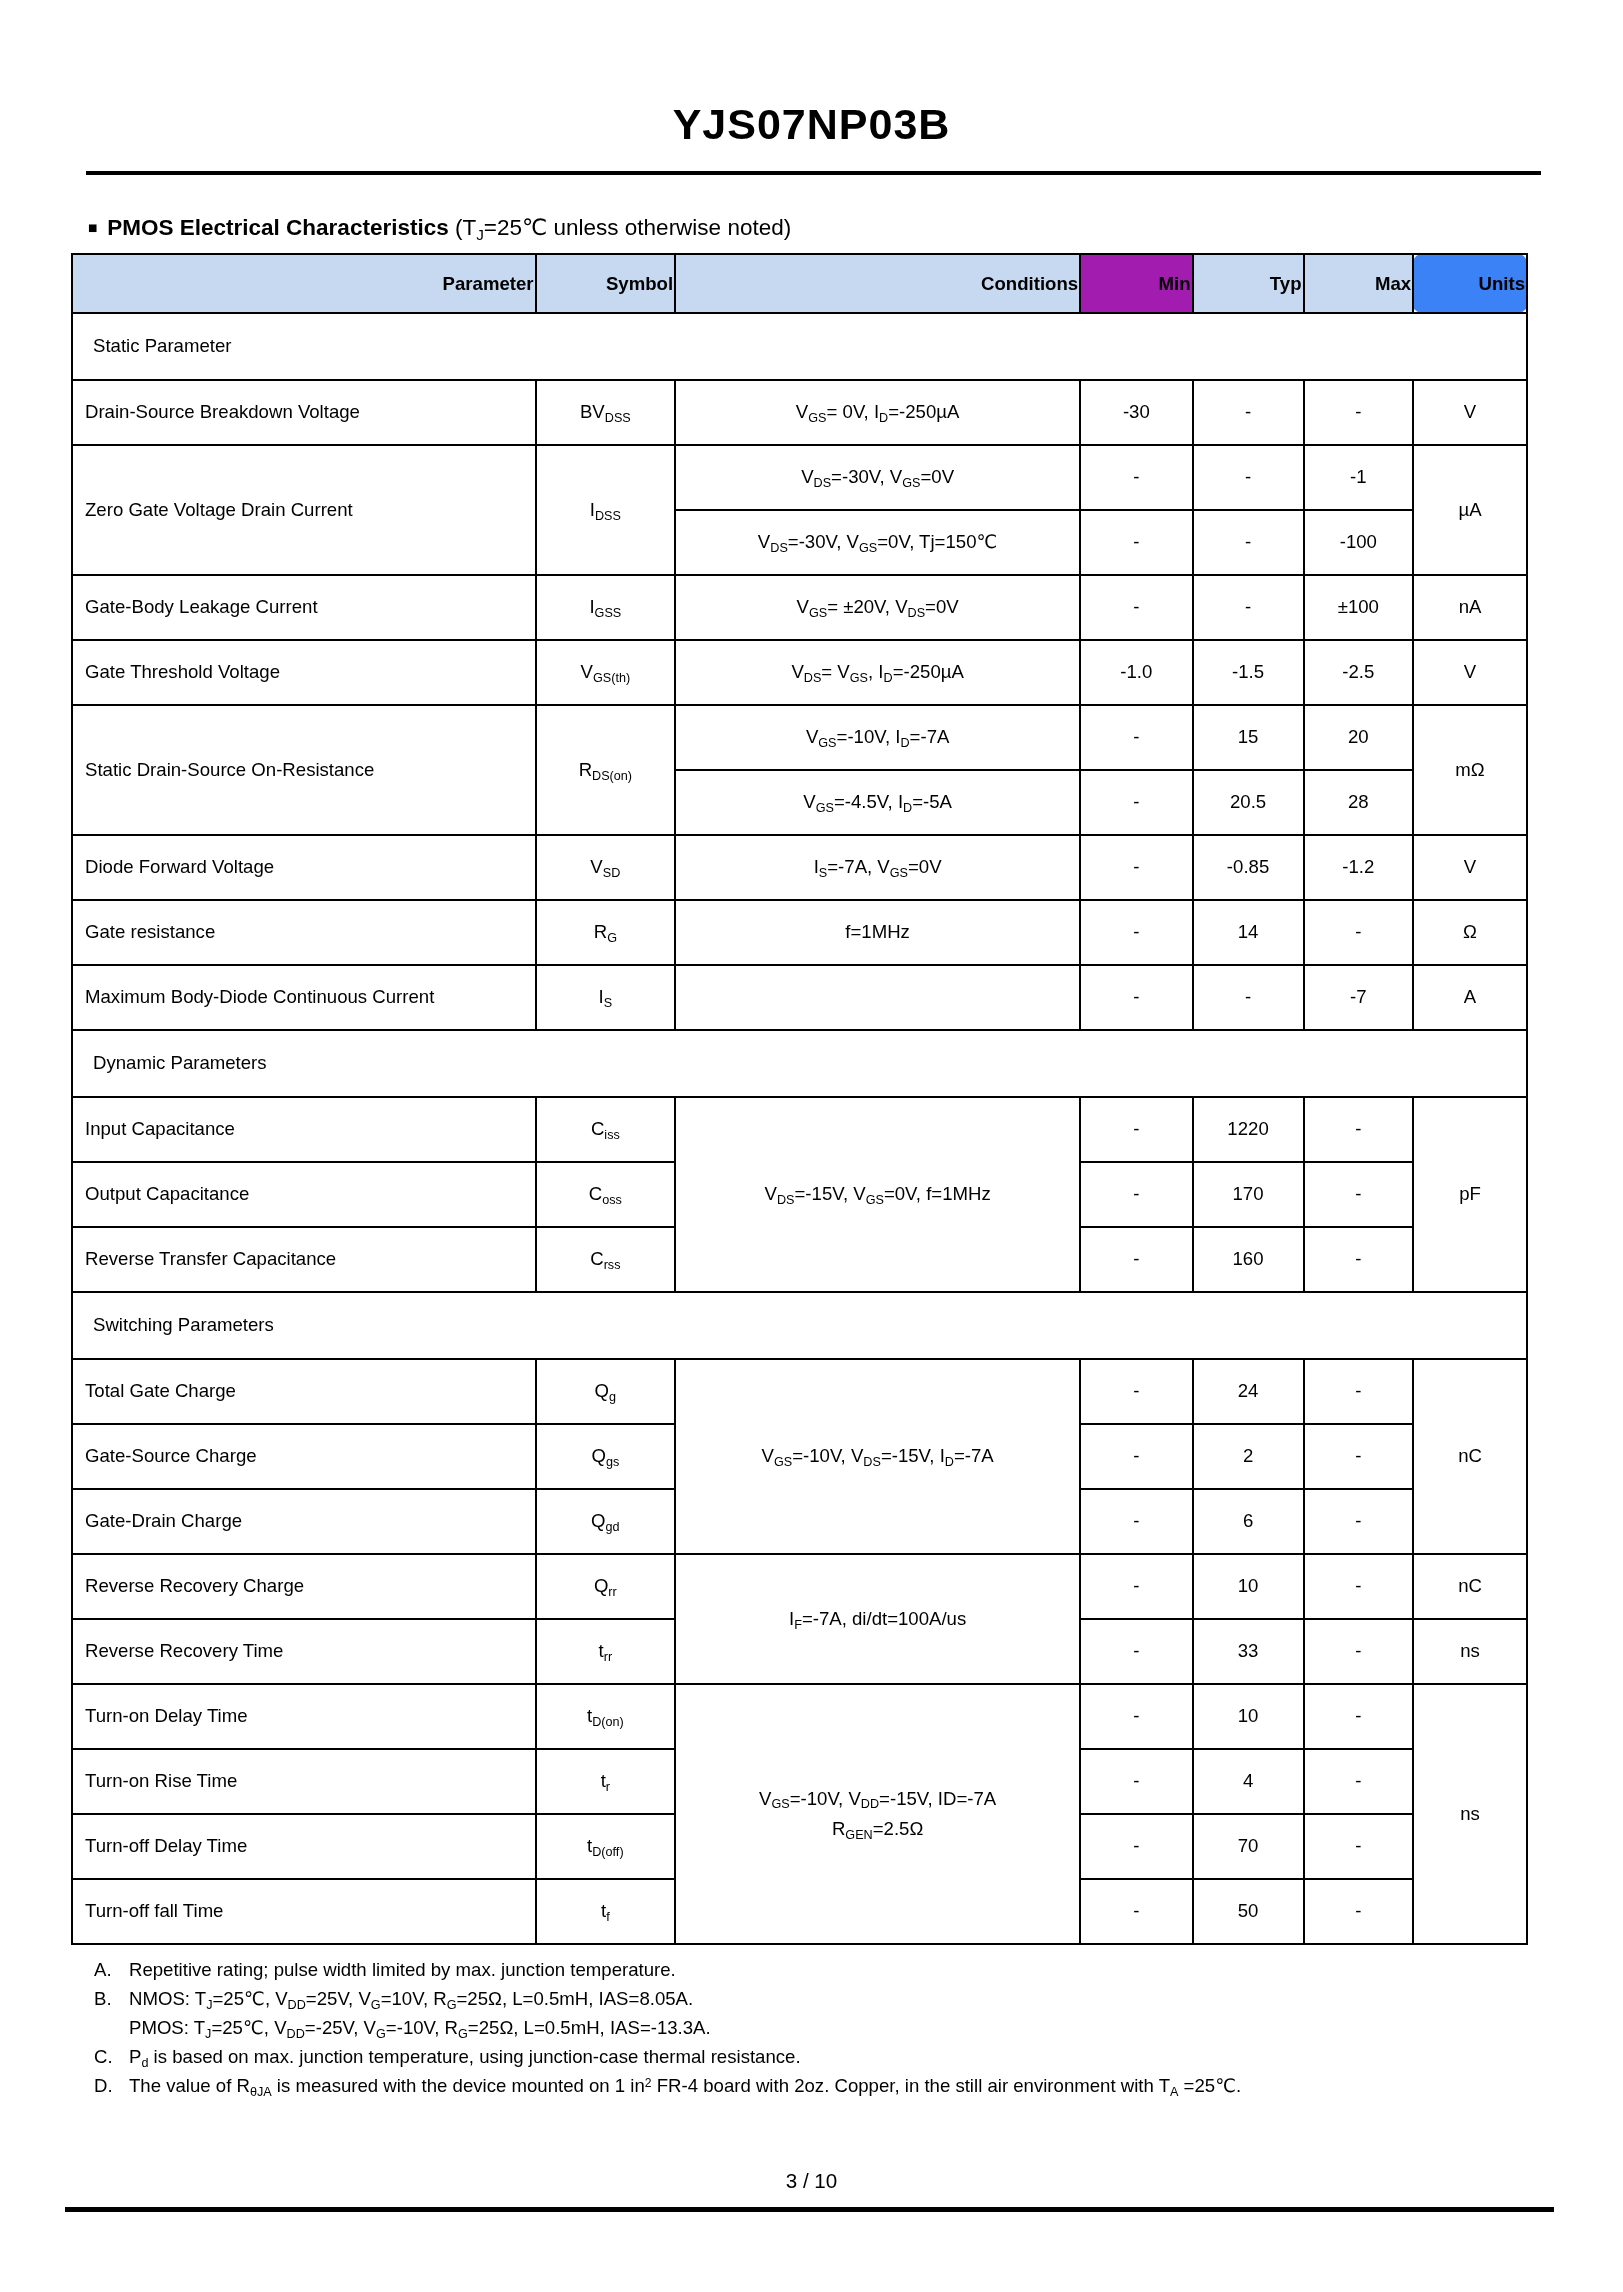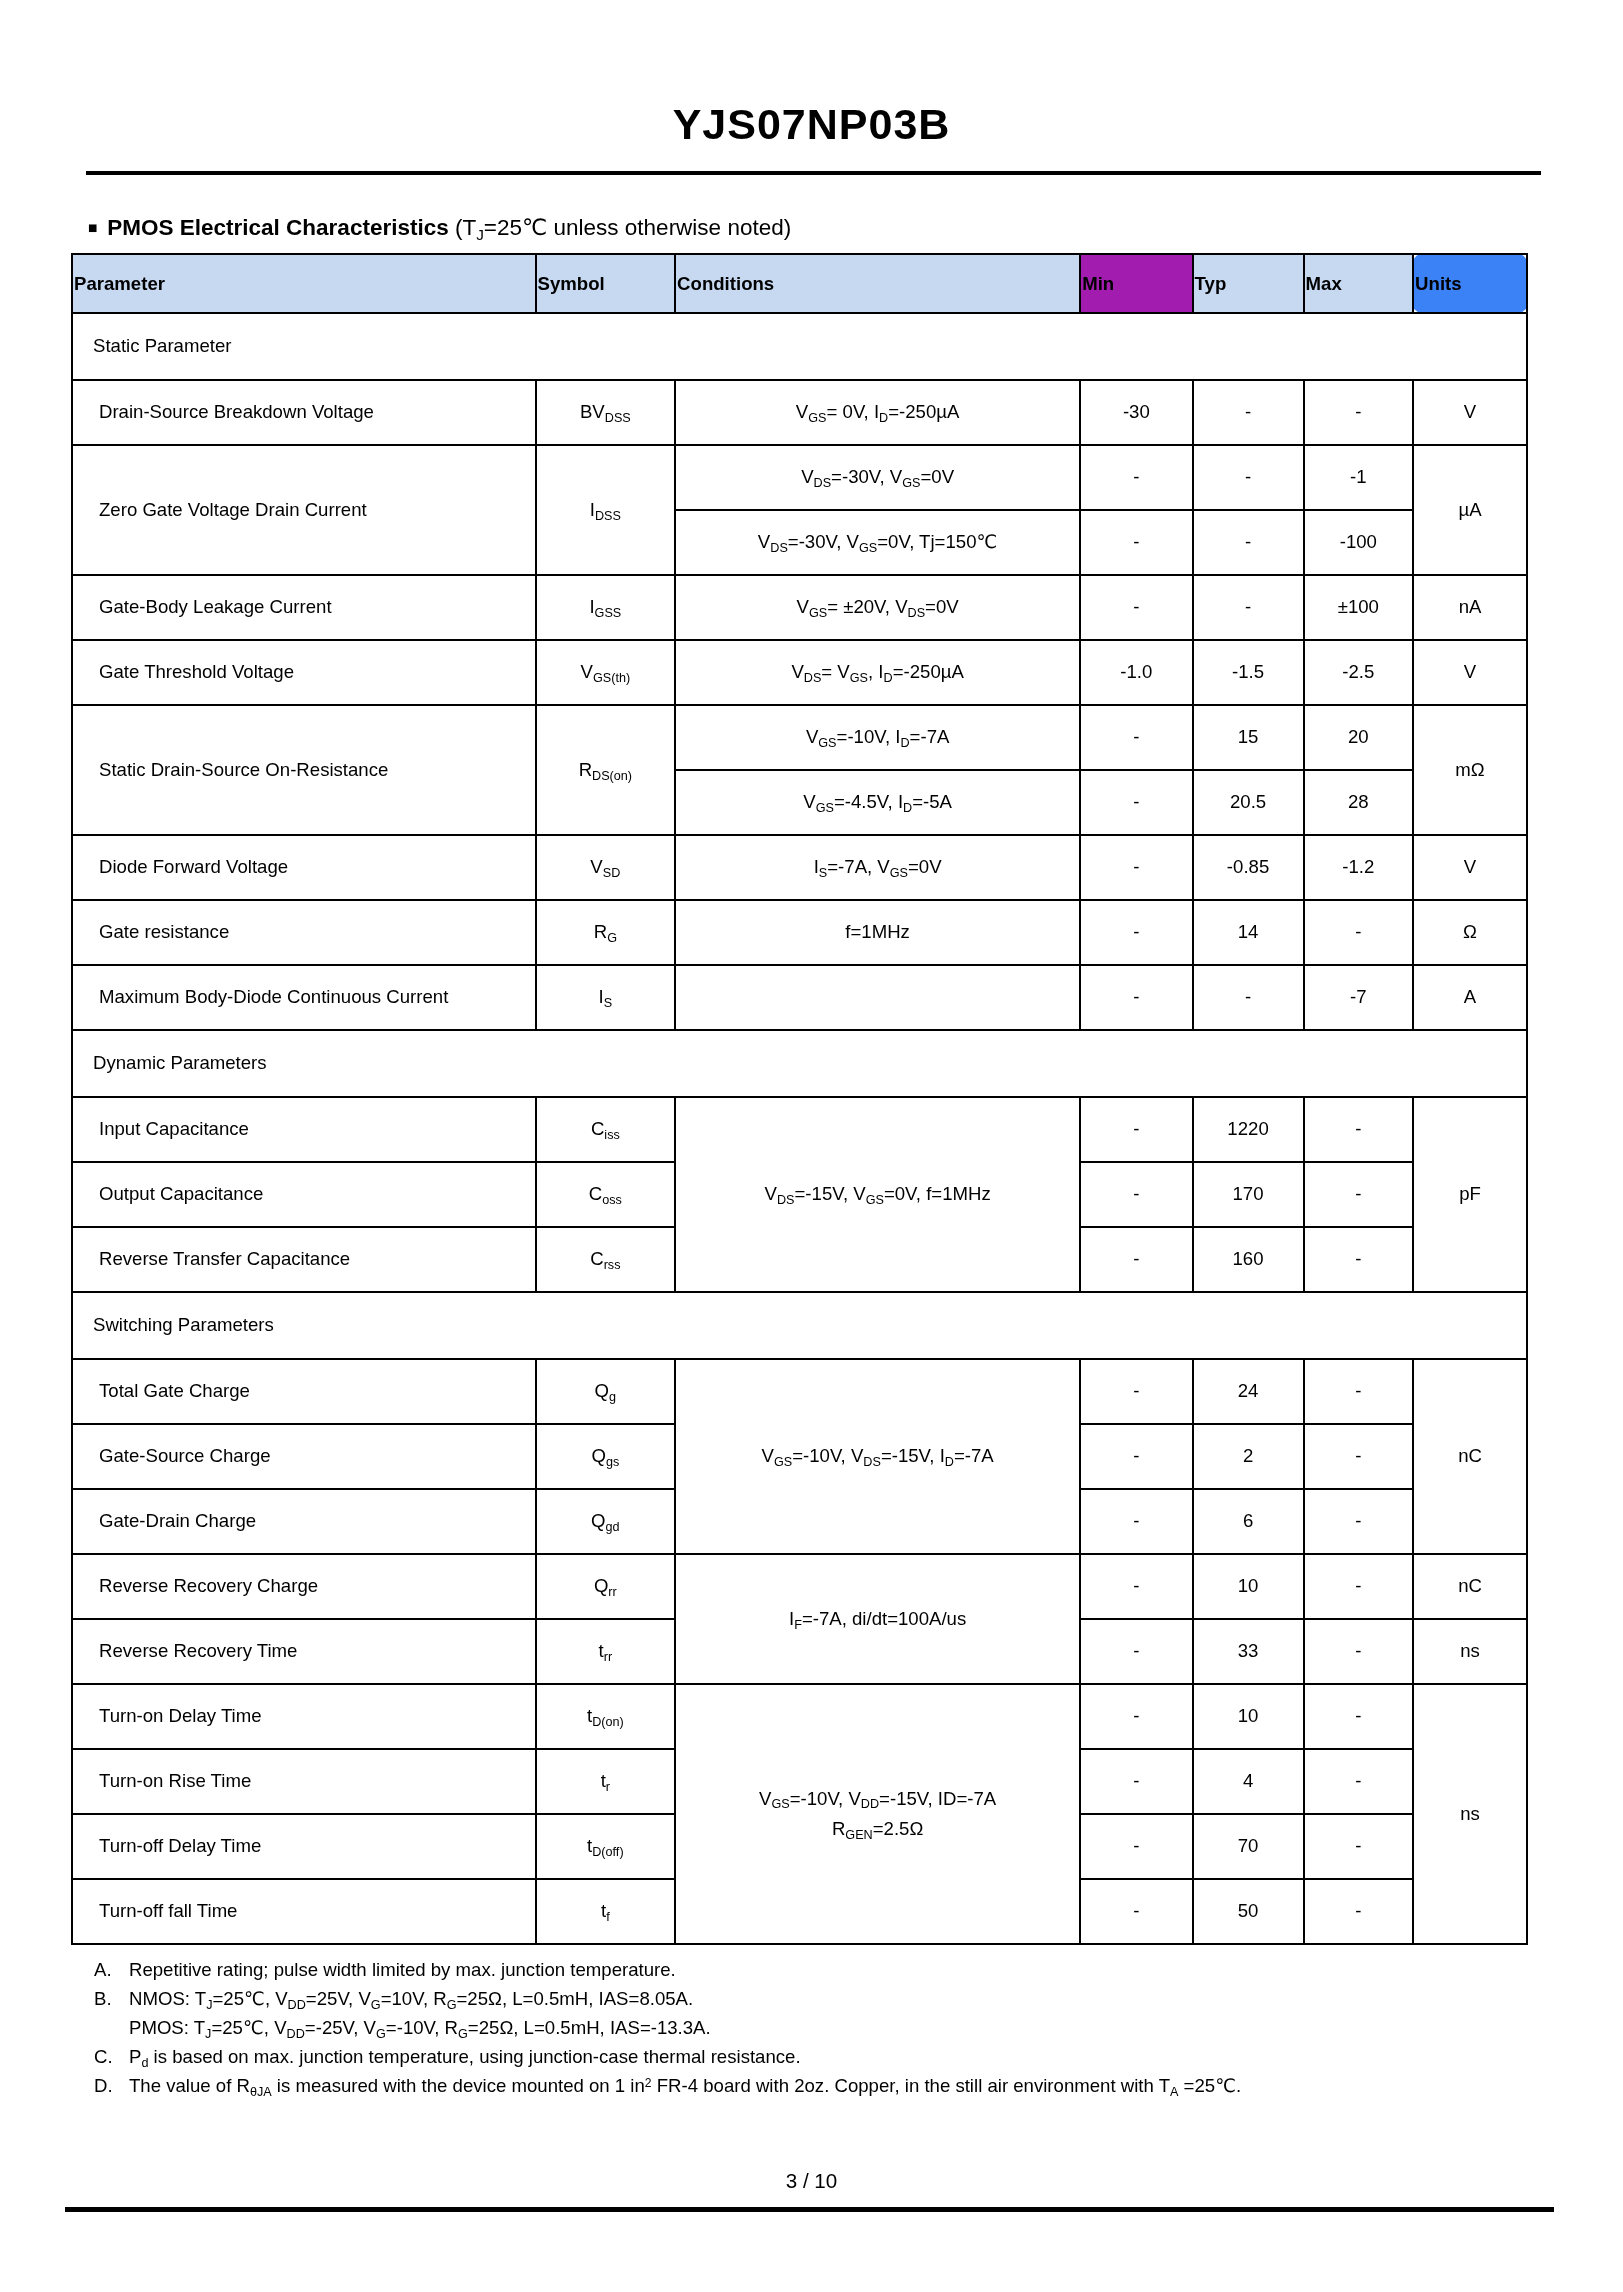--- a/index.html
+++ b/index.html
@@ -11,23 +11,23 @@
   .rule{height:4.9px;background:#000;}
   .top-rule{margin:21.6px 82px 0 86px;}
   .heading{margin:39px 0 0 88px;font-size:22.5px;white-space:nowrap;}
   .bullet{font-size:15.7px;vertical-align:2.9px;margin-right:9.8px;}
   .h-bold{font-weight:bold;}
   table.spec{
     border-collapse:collapse;table-layout:fixed;width:1457px;margin:11.8px 0 0 71px;
     border:2.9px solid #000;
   }
   table.spec th,table.spec td{border:2px solid #000;overflow:hidden;}
-  table.spec th{height:55px;font-size:18.6px;font-weight:bold;text-align:left;}
+  table.spec th{height:55px;font-size:18.6px;font-weight:bold;text-align:right;}
   table.spec td{height:59px;font-size:18.6px;text-align:center;line-height:1.65;padding:2px 5.9px;}
-  table.spec td.param{text-align:left;padding-left:26px;}
+  table.spec td.param{text-align:left;padding-left:12px;}
   table.spec tr.section td{height:61px;text-align:left;font-weight:normal;padding-left:20px;}
   sub{font-size:68%;position:relative;top:.3em;vertical-align:baseline;line-height:0;}
   sup{font-size:65%;position:relative;top:-.4em;vertical-align:baseline;line-height:0;}
   .notes{margin:9.8px 0 0 94px;font-size:18.6px;}
   .note-line{display:flex;line-height:29px;}
   .nlab{width:35px;flex:0 0 35px;}
   .ntext{flex:1;}
   .pageno{margin-top:69px;text-align:center;font-size:20.6px;}
   .bottom-rule{margin:13.7px 69px 0 65px;}
 </style>

